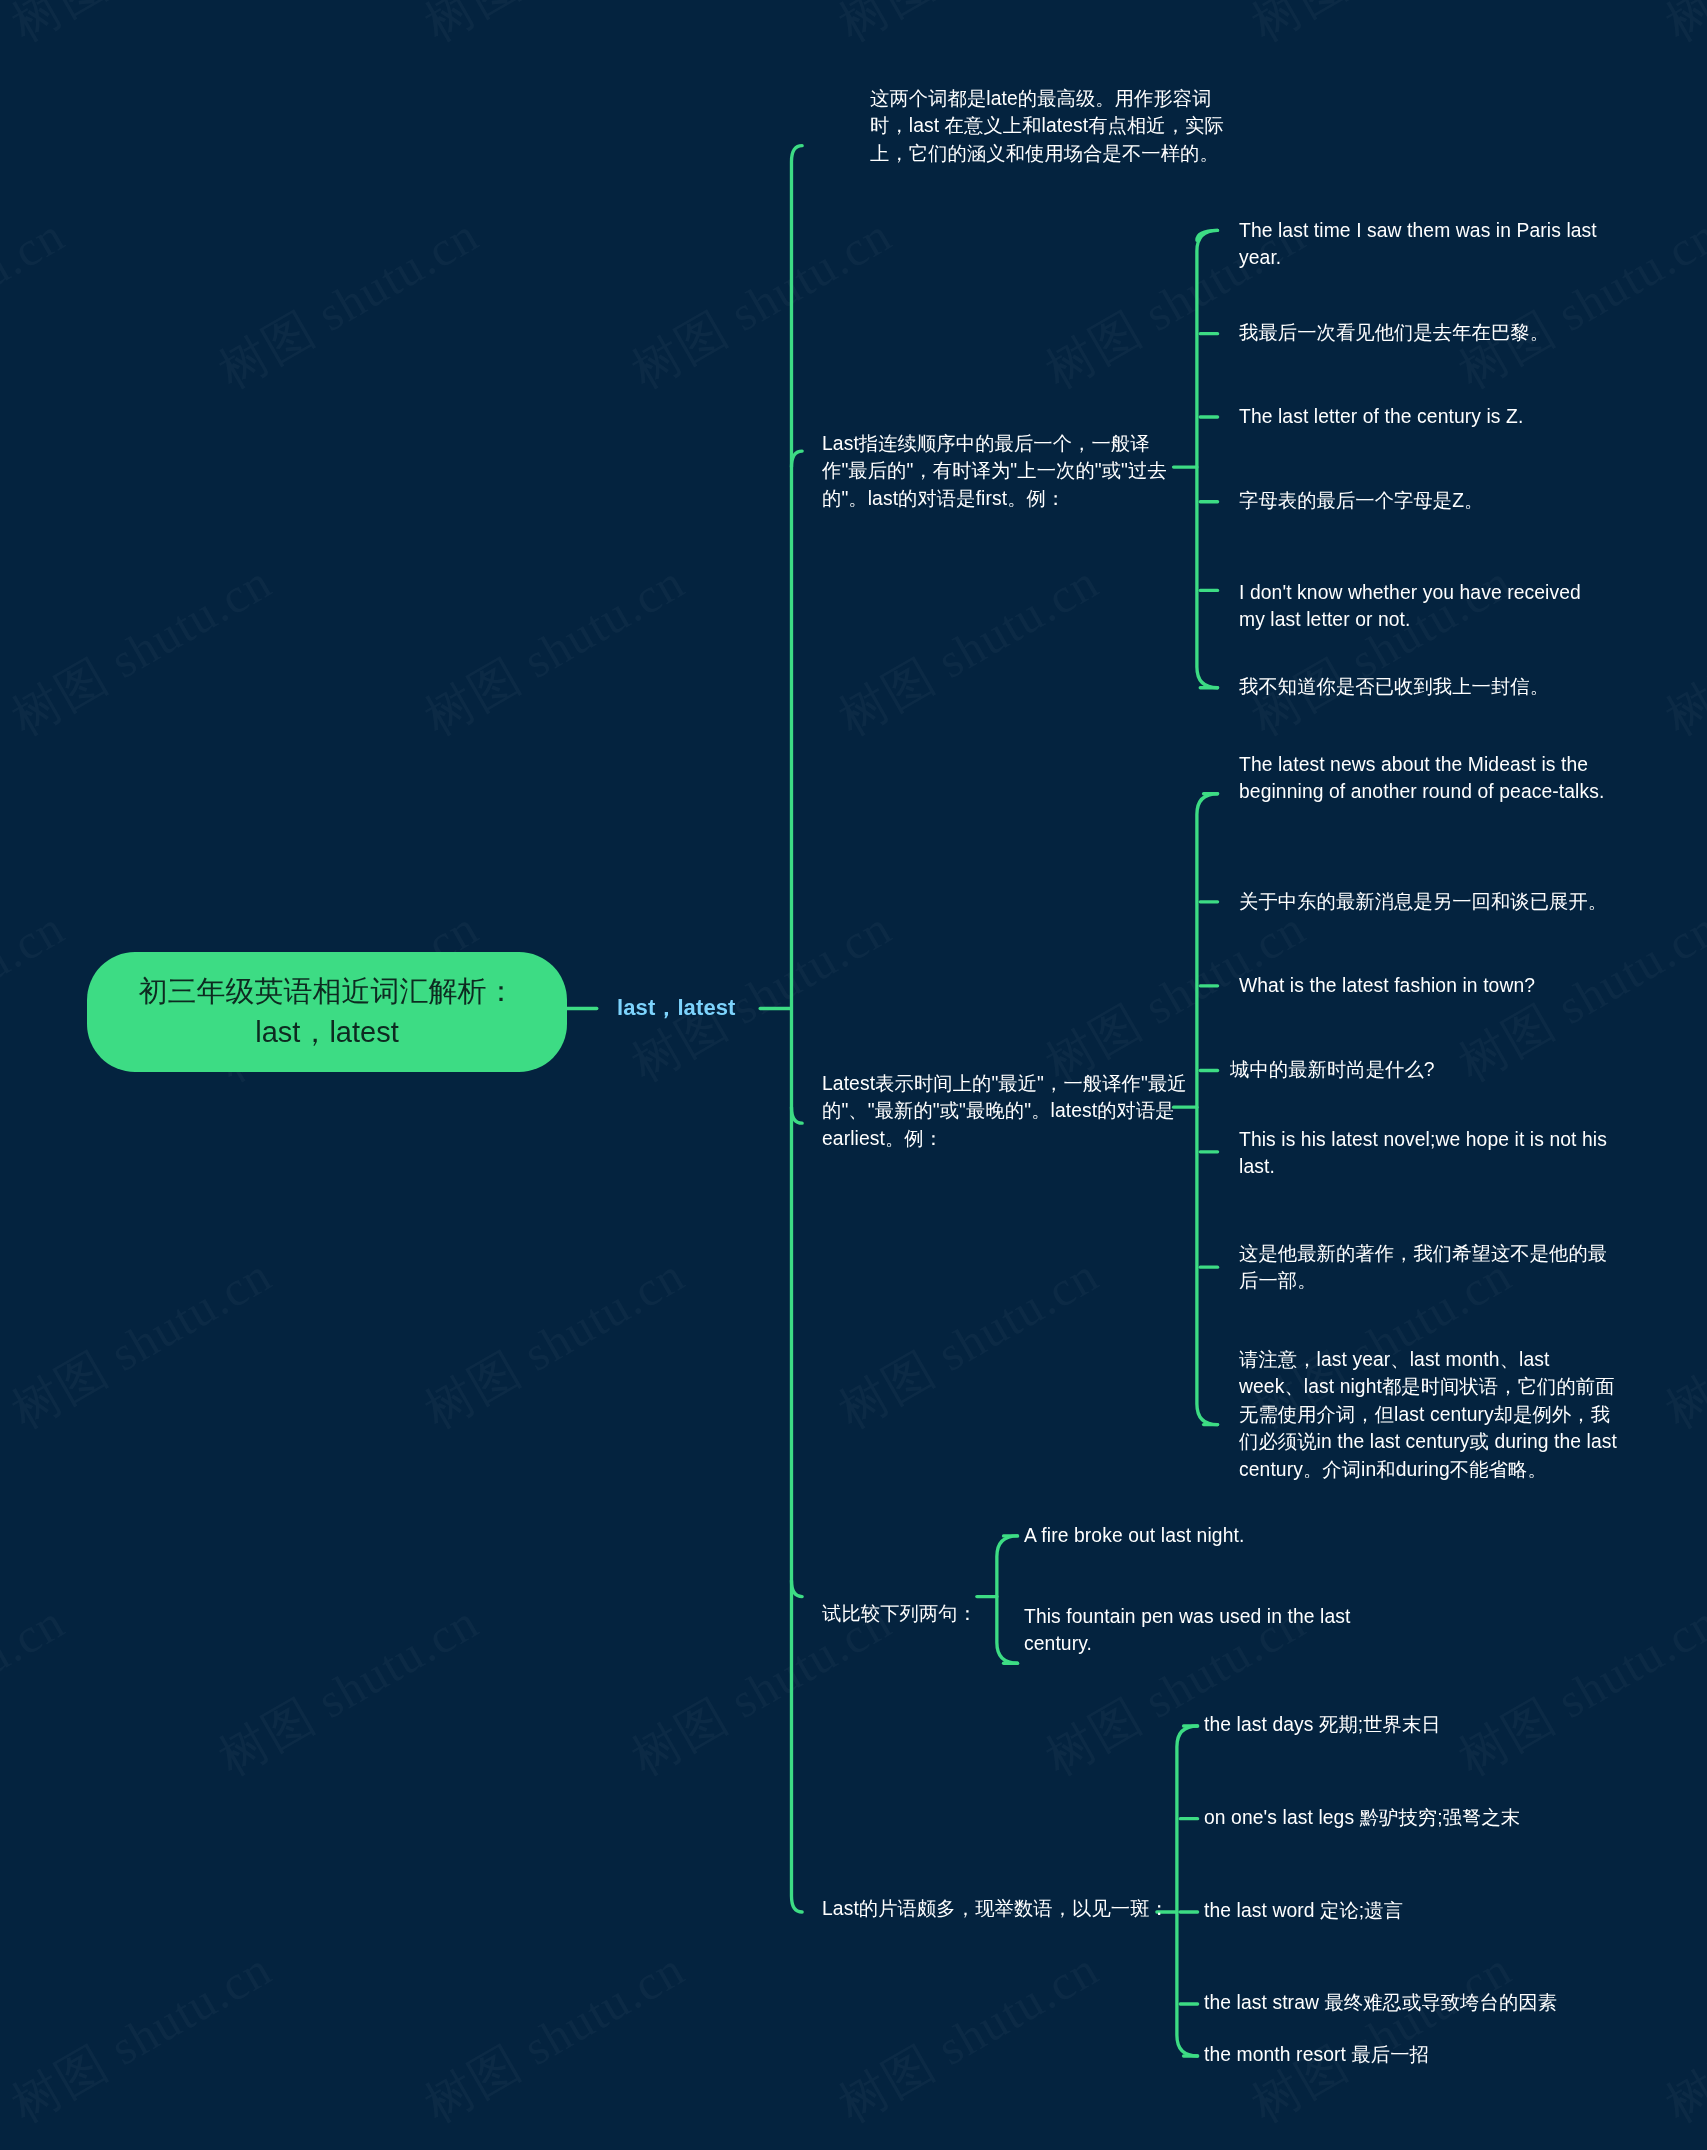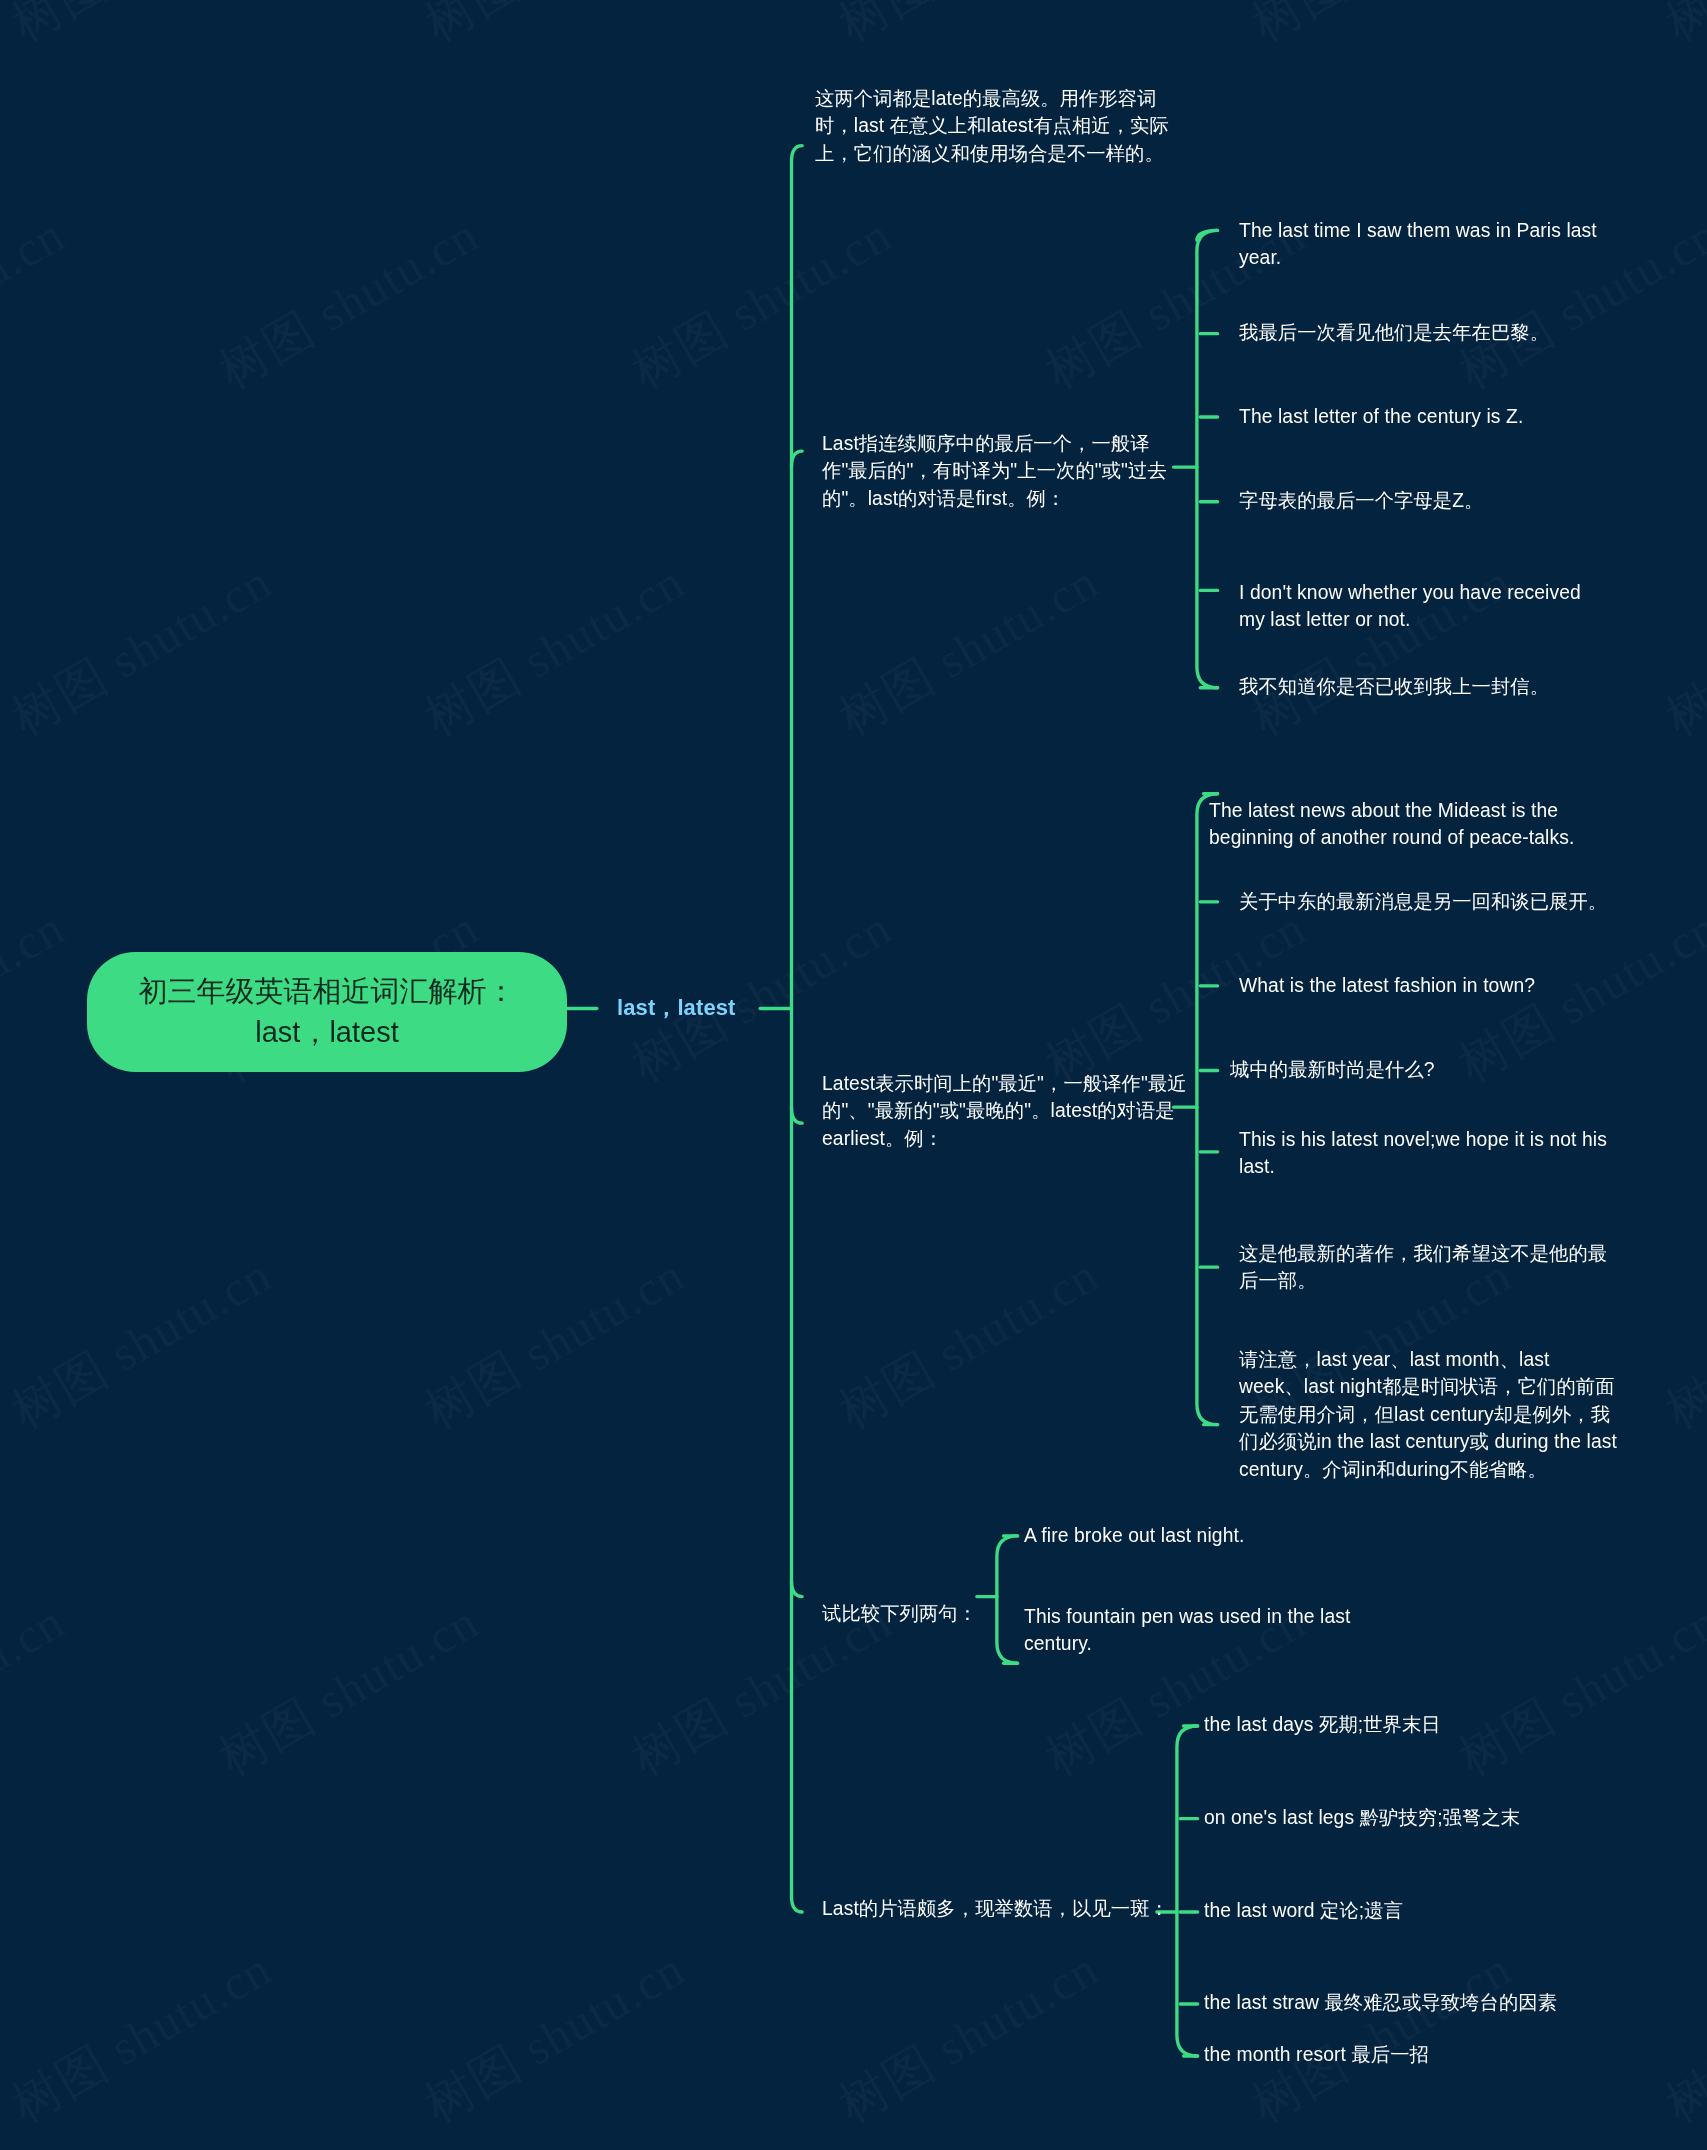--- a/index.html
+++ b/index.html
@@ -156,21 +156,21 @@
   </svg>
 
   <div id="root-node">
     <span>初三年级英语相近词汇解析：last，latest</span>
   </div>
 
   <div class="node lvl1" style="left:617px;top:992px;width:153px;">
     <span>last，latest</span>
   </div>
 
-  <div class="node" style="left:815px;top:85px;width:373px;">
+  <div class="node" style="left:870px;top:85px;width:373px;">
     <span>这两个词都是late的最高级。用作形容词时，last 在意义上和latest有点相近，实际上，它们的涵义和使用场合是不一样的。</span>
   </div>
 
   <div class="node" style="left:822px;top:430px;width:373px;">
     <span>Last指连续顺序中的最后一个，一般译作"最后的"，有时译为"上一次的"或"过去的"。last的对语是first。例：</span>
   </div>
 
   <div class="node" style="left:1239px;top:217px;width:373px;">
     <span>The last time I saw them was in Paris last year.</span>
   </div>
@@ -187,21 +187,21 @@
     <span>I don't know whether you have received my last letter or not.</span>
   </div>
   <div class="node" style="left:1239px;top:673px;width:387px;">
     <span>我不知道你是否已收到我上一封信。</span>
   </div>
 
   <div class="node" style="left:822px;top:1070px;width:373px;">
     <span>Latest表示时间上的"最近"，一般译作"最近的"、"最新的"或"最晚的"。latest的对语是earliest。例：</span>
   </div>
 
-  <div class="node" style="left:1209px;top:751px;width:373px;margin-top:46px;">
+  <div class="node" style="left:1239px;top:751px;width:373px;">
     <span>The latest news about the Mideast is the beginning of another round of peace-talks.</span>
   </div>
   <div class="node" style="left:1239px;top:888px;width:387px;">
     <span>关于中东的最新消息是另一回和谈已展开。</span>
   </div>
   <div class="node" style="left:1239px;top:972px;width:387px;">
     <span>What is the latest fashion in town?</span>
   </div>
   <div class="node" style="left:1230px;top:1056px;width:387px;">
     <span>城中的最新时尚是什么?</span>

